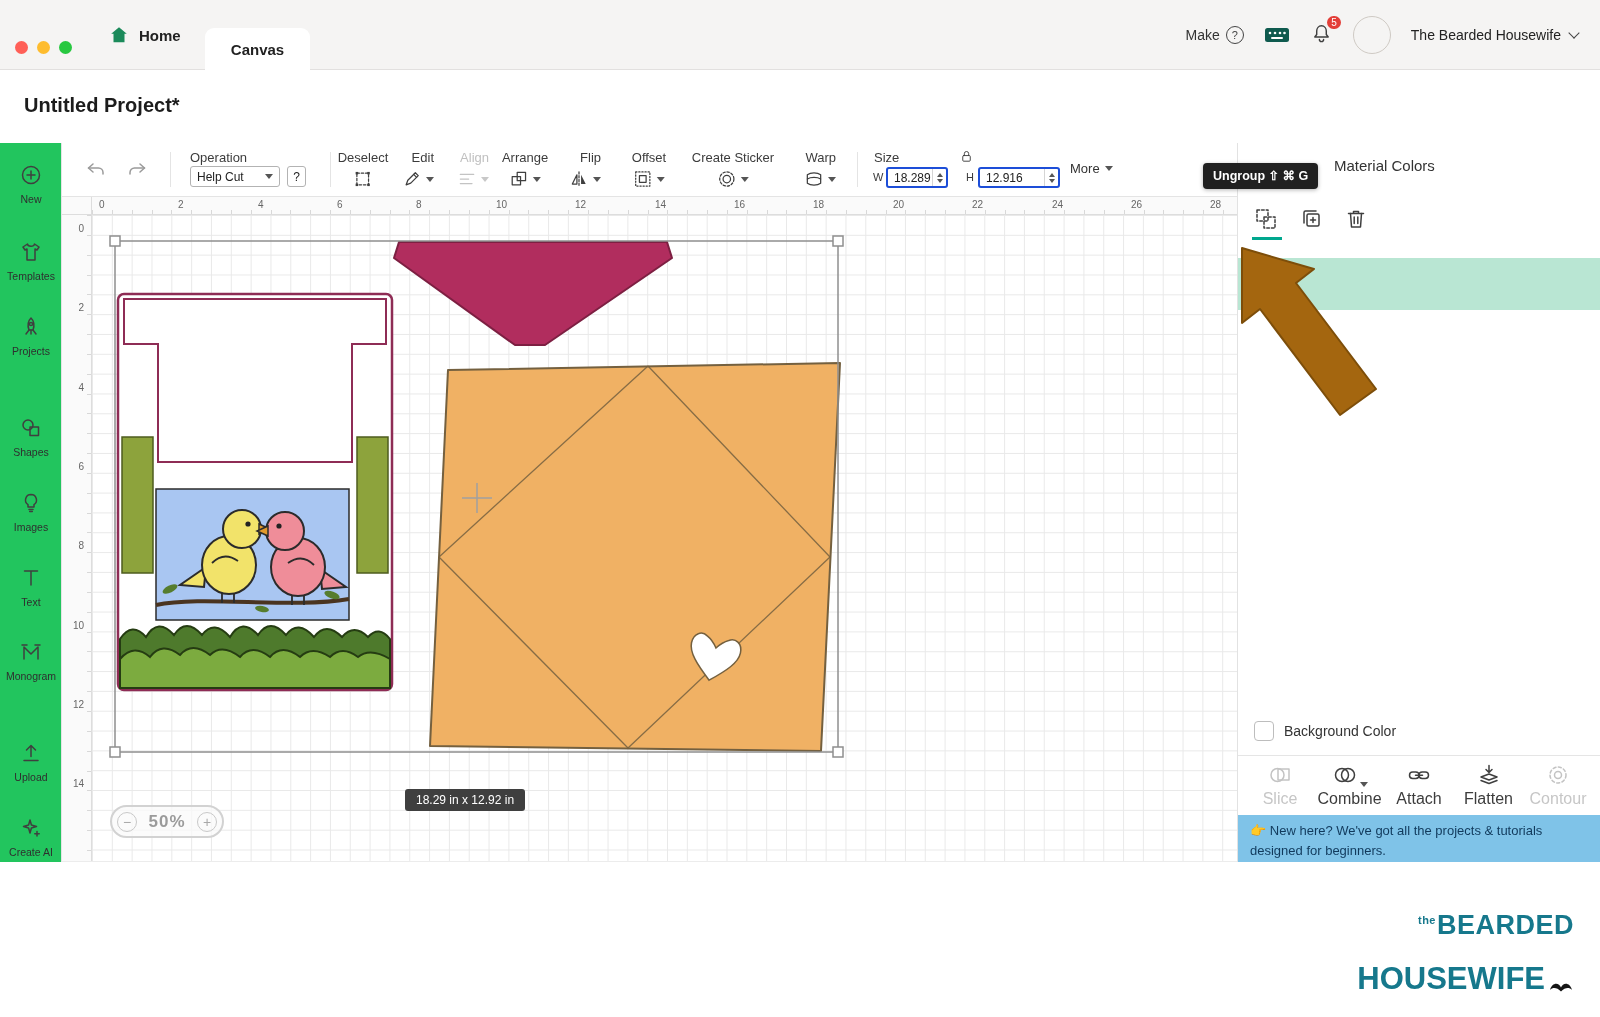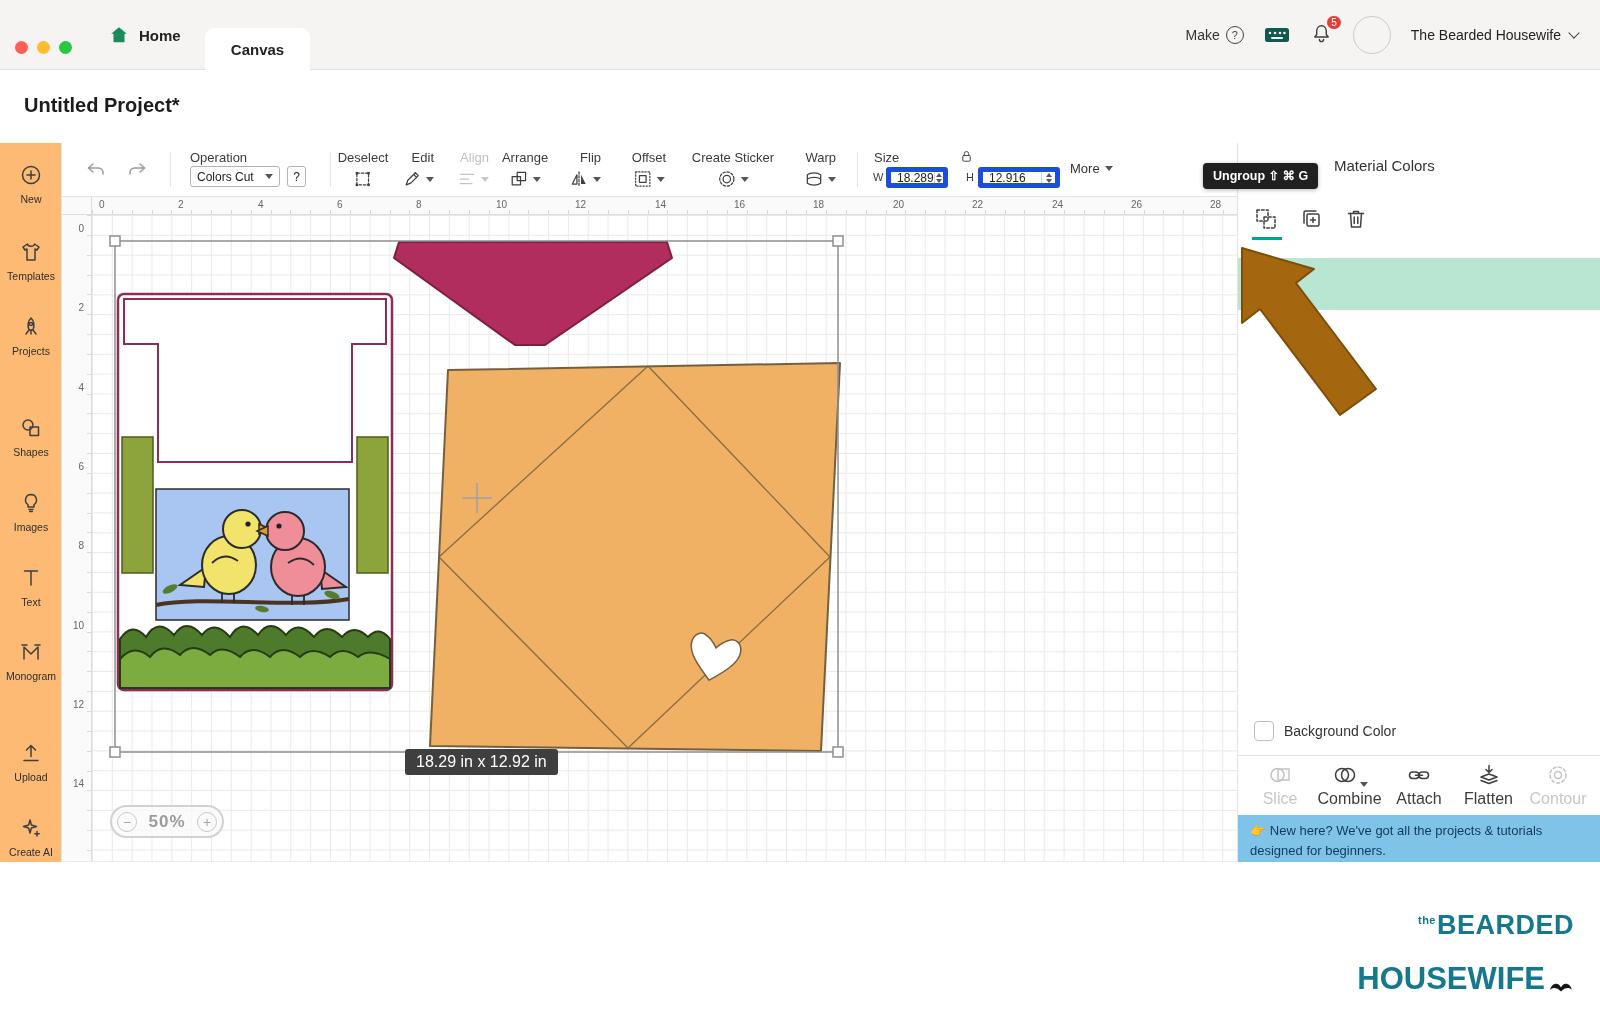--- a/index.html
+++ b/index.html
@@ -35,49 +35,49 @@
   .vsep { position:absolute; top:9px; bottom:9px; width:1px; background:#e4e4e4; }
   .tbtn { position:absolute; top:14px; }
   .tgroup { position:absolute; top:7px; transform:translateX(-50%); text-align:center; }
   .tlabel { font-size:13px; color:#3c3c3c; margin-bottom:4px; white-space:nowrap;text-align:right; }
   .tlabel.dimtxt { color:#c0c0c0; }
   .ticonrow { display:flex; align-items:center; justify-content:center; gap:4px; }
   .caret { width:0; height:0; border-left:4px solid transparent; border-right:4px solid transparent; border-top:5px solid #555; }
   .caret.dimc { border-top-color:#c8c8c8; }
   .op-select { position:absolute; left:128px; top:23px; width:90px; height:21px; border:1px solid #b3b3b3; border-radius:3px; font-size:12px; display:flex; align-items:center; padding:0 6px; justify-content:space-between; background:#fff; }
   .op-help { position:absolute; left:225px; top:23px; width:19px; height:21px; border:1px solid #b3b3b3; border-radius:3px; font-size:12px; display:flex; align-items:center; justify-content:center; background:#fff; }
-  .sizeval { position:absolute; top:24px; height:21px; border:5px solid #1d4ed8; border-radius:3px; background:#fff; display:flex; align-items:center; font-size:12px; }
+  .sizeval { position:absolute; top:24px; height:21px; border:2px solid #1d4ed8; border-radius:3px; background:#fff; display:flex; align-items:center; font-size:12px; }
   .sizeval .num { flex:1; padding-left:6px; }
   .stepper { width:14px; height:100%; border-left:1px solid #d5d5d5; display:flex; flex-direction:column; align-items:center; justify-content:center; gap:2px; }
   .up-t { width:0; height:0; border-left:3.5px solid transparent; border-right:3.5px solid transparent; border-bottom:4.5px solid #555; }
   .dn-t { width:0; height:0; border-left:3.5px solid transparent; border-right:3.5px solid transparent; border-top:4.5px solid #555; }
   .wh-label { position:absolute; top:28px; font-size:11px; color:#3c3c3c; }
   .more-btn { position:absolute; left:1008px; top:18px; display:flex; align-items:center; gap:5px; font-size:13px; color:#333; }
 
   
-  .sidebar { position:absolute; left:0; top:143px; width:62px; height:719px; background:#fdba74; border-right:1px solid #e4e4e4; }
+  .sidebar { position:absolute; left:0; top:143px; width:62px; height:719px; background:#22c55e; border-right:1px solid #e4e4e4; }
   .side-item { position:absolute; left:0; width:62px; text-align:center; cursor:pointer; }
   .side-item .lbl { font-size:10.5px; color:#2f2f2f; margin-top:2px; }
 
   
   .canvas { position:absolute; left:62px; top:197px; width:1175px; height:665px; background:#fff; border-bottom:1px solid #ececec; overflow:hidden; }
   .hruler { position:absolute; left:30px; top:0; right:0; height:18px; background:#fafafa; border-bottom:1px solid #ddd;
     background-image:repeating-linear-gradient(to right, #d8d8d8 0 1px, transparent 1px 19.84px);
     background-size:100% 5px; background-position:0 13px; background-repeat:repeat-x; }
   .vruler { position:absolute; left:0; top:18px; width:30px; bottom:0; background:#fafafa; border-right:1px solid #ddd;
     background-image:repeating-linear-gradient(to bottom, #d8d8d8 0 1px, transparent 1px 19.84px);
     background-size:5px 100%; background-position:25px 0; background-repeat:repeat-y; }
   .rcorner { position:absolute; left:0; top:0; width:30px; height:18px; background:#fafafa; border-right:1px solid #ddd; border-bottom:1px solid #ddd; }
   .hrnum { position:absolute; top:2px; font-size:10px; color:#666; }
   .vrnum { position:absolute; right:7px; font-size:10px; color:#666; }
   .grid { position:absolute; left:30px; top:18px; right:0; bottom:0; background-color:#fff;
     background-image:linear-gradient(to right, #e9e9e9 1px, transparent 1px), linear-gradient(to bottom, #e9e9e9 1px, transparent 1px);
     background-size:19.84px 19.84px; }
   .artwork { position:absolute; left:30px; top:18px; }
-  .size-tip { position:absolute; left:343px; top:552px; background:#3f3f3f; color:#fff; font-size:16px; padding:4px 11px; border-radius:3px; white-space:nowrap; }
+  .size-tip { position:absolute; left:343px; top:592px; background:#3f3f3f; color:#fff; font-size:12px; padding:4px 11px; border-radius:3px; white-space:nowrap; }
   .zoom { position:absolute; left:48px; top:608px; width:114px; height:33px; border:2px solid #d2d2d2; border-radius:17px; background:rgba(250,250,250,.75); display:flex; align-items:center; justify-content:space-between; padding:0 5px; }
   .zoom .zc { width:20px; height:20px; border:1.6px solid #c9c9c9; border-radius:50%; color:#a8a8a8; font-size:14px; display:flex; align-items:center; justify-content:center; }
   .zoom .zv { color:#9b9b9b; font-size:17px; font-weight:bold; letter-spacing:1px; }
 
   
   .panel { position:absolute; left:1237px; top:143px; width:363px; height:719px; background:#fff; border-left:1px solid #e2e2e2; }
   .panel-title { position:absolute; left:96px; top:14px; font-size:15px; color:#333; }
   .picons { position:absolute; left:16px; top:64px; display:flex; gap:21px; }
   .active-underline { position:absolute; left:14px; top:94px; width:30px; height:3px; background:#00a78e; }
   .layer-row { position:absolute; left:0; top:115px; width:100%; height:52px; background:#b9e6d3; }
@@ -166,21 +166,21 @@
   <div class="tbtn" style="left:63px">
     <svg class="ic gray" width="24" height="24" viewBox="0 0 24 24">
       <path class="s" d="M15 7 L19.5 11 L15 15"></path>
         <path class="s" d="M19.5 11 H9.5 a4.5 4.5 0 0 0 -4.5 4.5 V17"></path>
     </svg>
   </div>
   <div class="vsep" style="left:108px"></div>
 
   <div class="tlabel" style="position:absolute; left:128px; top:7px;">Operation</div>
   <div class="op-select">
-    <span>Colors Cut</span>
+    <span>Help Cut</span>
     <span class="caret"></span>
   </div>
   <div class="op-help">?</div>
   <div class="vsep" style="left:268px"></div>
 
   <div class="tgroup" style="left:301px">
     <div class="tlabel">Deselect</div>
     <div class="ticonrow">
       <svg class="ic" width="20" height="20" viewBox="0 0 24 24">
         <rect class="s" x="5" y="5" width="14" height="14" stroke-dasharray="3 2.2"></rect>

